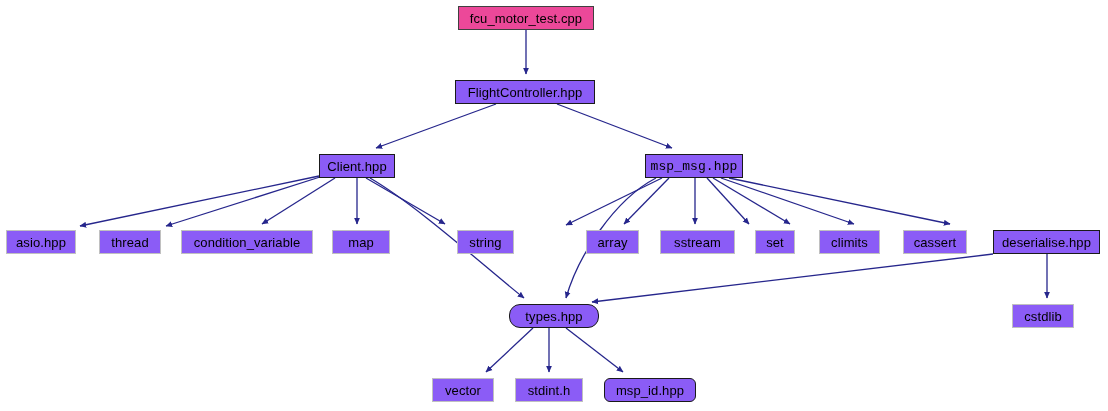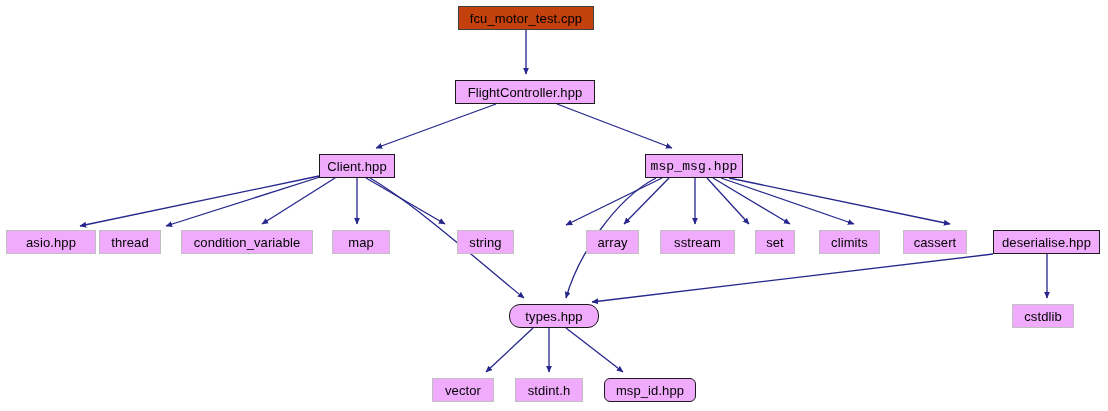--- a/index.html
+++ b/index.html
@@ -16,33 +16,33 @@
     left:0; top:0;
     width:1108px; height:411px;
     pointer-events:none;
   }
   .node{
     position:absolute;
     box-sizing:border-box;
     display:flex;
     align-items:center;
     justify-content:center;
-    background:#f0abfc;
+    background:#8b5cf6;
     border:1px solid #c0c0c0;
     color:#000000;
     font-size:13px;
     line-height:1;
     white-space:nowrap;
     letter-spacing:0.1px;
   }
   .node.strong{
     border:1.6px solid #1a1a1a;
   }
   .node.current{
-    background:#c2410c;
+    background:#ec4899;
     border:1.6px solid #404040;
   }
   .node .lbl{
     display:block;
     padding:0 2px;
   }
 </style>
 </head>
 <body>
 
@@ -86,21 +86,21 @@
       </div>
       <div class="node strong" style="left: 455px; top: 80px; width: 140px; height: 24px;">
         <span class="lbl">FlightController.hpp</span>
       </div>
       <div class="node strong" style="left: 319px; top: 154px; width: 76px; height: 24px;">
         <span class="lbl">Client.hpp</span>
       </div>
       <div class="node strong" style="left: 645px; top: 154px; width: 98px; height: 24px; font-family: Liberation Mono, monospace;">
         <span class="lbl">msp_msg.hpp</span>
       </div>
-      <div class="node" style="left: 6px; top: 230px; width: 90px; height: 24px;">
+      <div class="node" style="left: 6px; top: 230px; width: 70px; height: 24px;">
         <span class="lbl">asio.hpp</span>
       </div>
       <div class="node" style="left: 99px; top: 230px; width: 62px; height: 24px;">
         <span class="lbl">thread</span>
       </div>
       <div class="node" style="left: 181px; top: 230px; width: 132px; height: 24px;">
         <span class="lbl">condition_variable</span>
       </div>
       <div class="node" style="left: 332px; top: 230px; width: 58px; height: 24px;">
         <span class="lbl">map</span>

